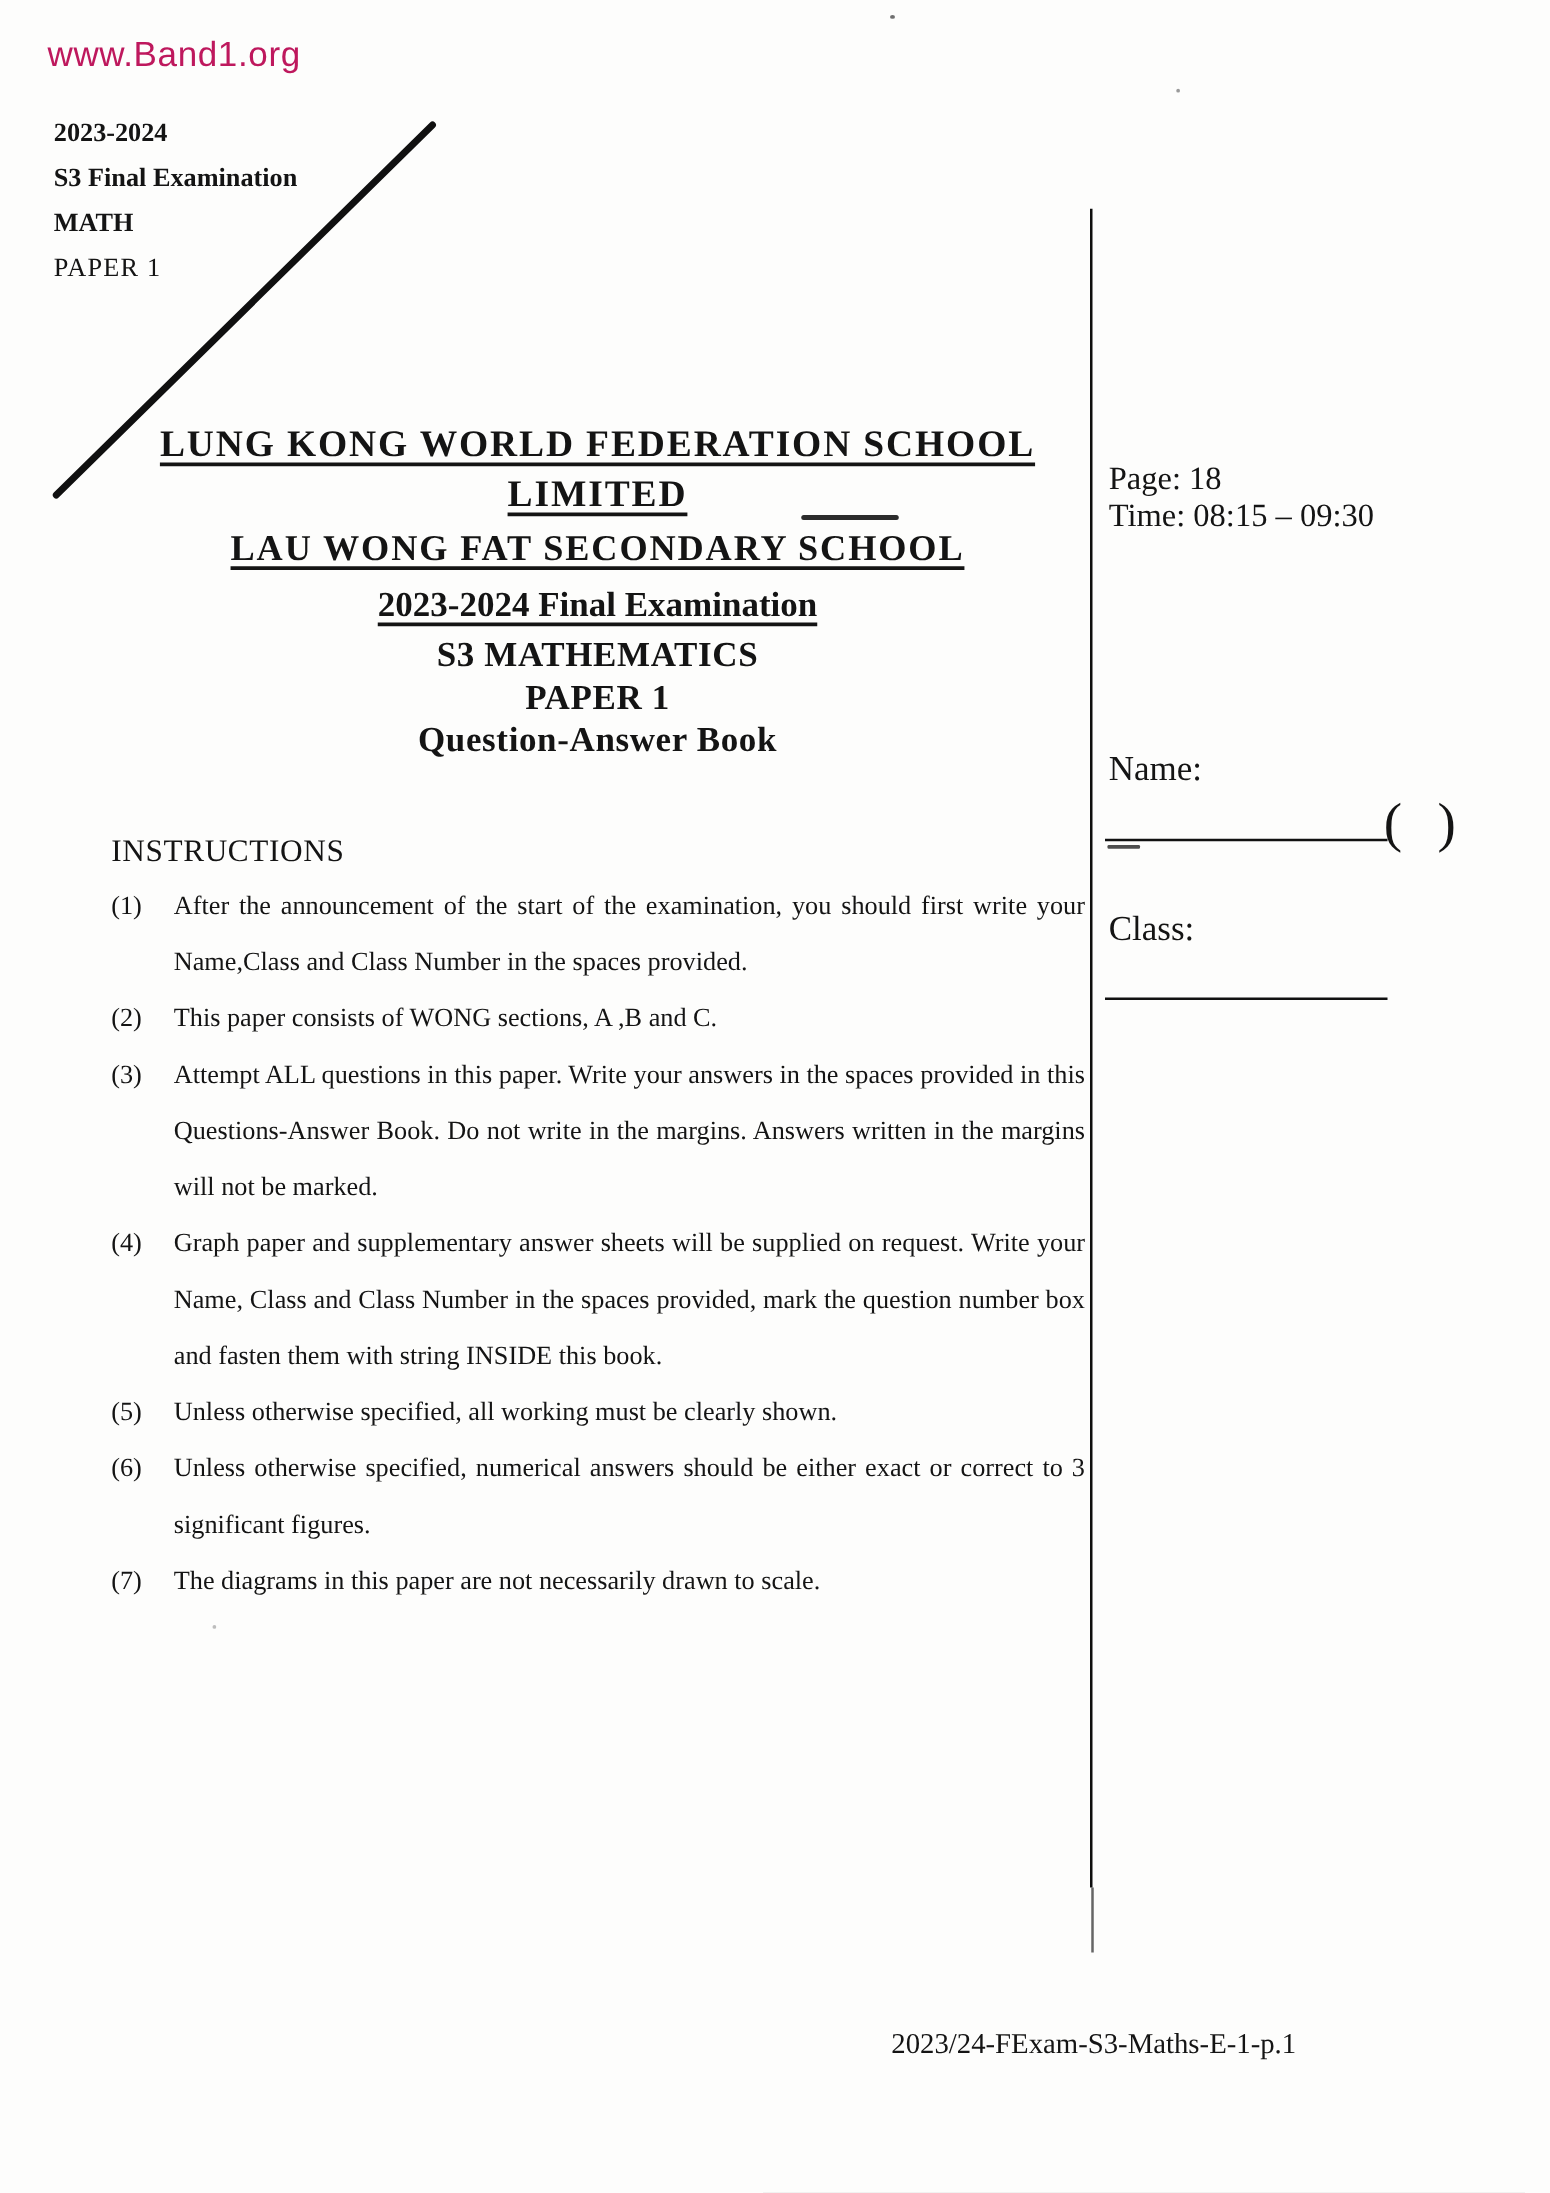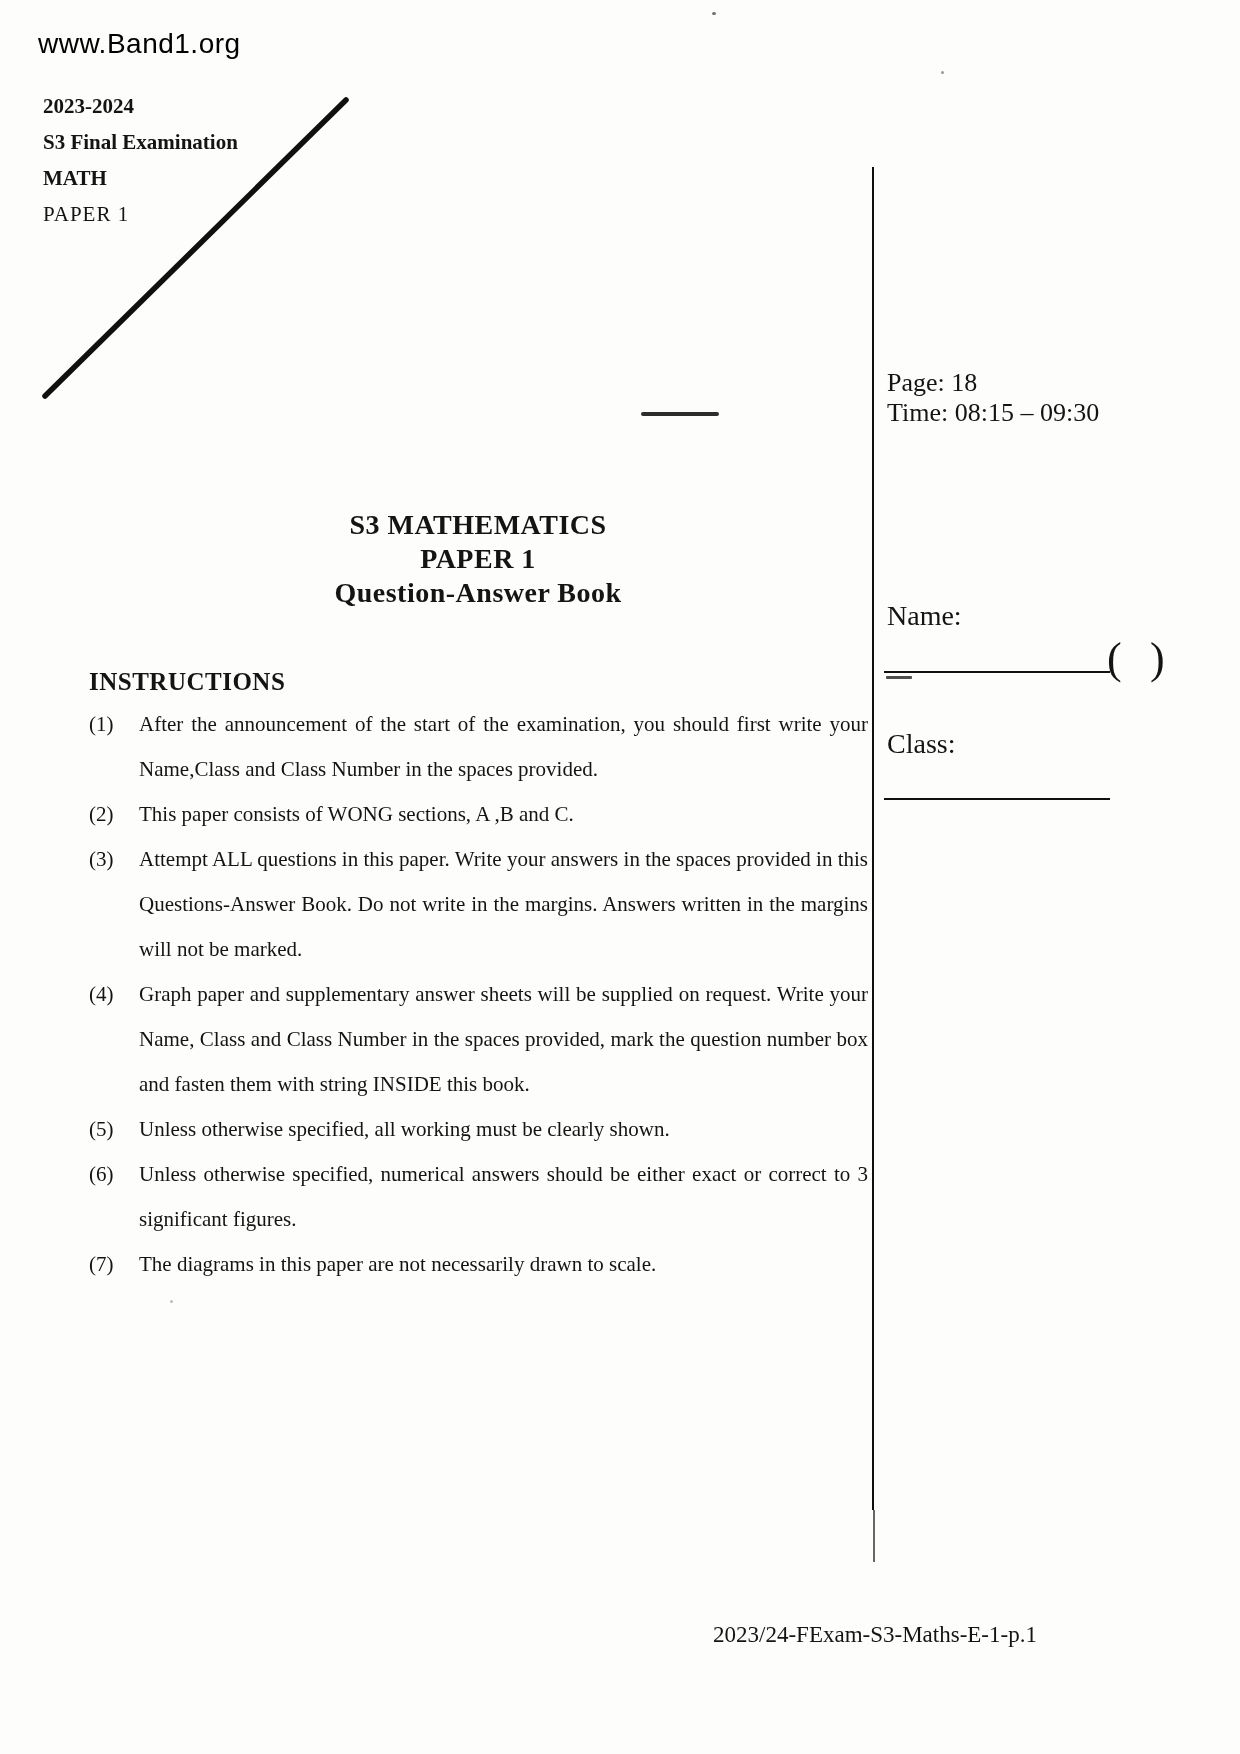--- a/index.html
+++ b/index.html
@@ -10,41 +10,41 @@
     background:#fdfdfc;
     overflow:hidden;
     font-family:"Liberation Serif","DejaVu Serif",serif;
     color:#141414;
   }
   .abs{position:absolute;}
 
   .watermark{
     left:38px;top:28px;
     font-family:"Liberation Sans","DejaVu Sans",sans-serif;
-    font-size:28px;color:#000000;letter-spacing:.5px;
+    font-size:28px;color:#be185d;letter-spacing:.5px;
   }
 
   .corner{left:43px;top:88px;font-size:21px;font-weight:bold;line-height:36px;}
   .corner .line4{font-weight:normal;letter-spacing:1px;}
 
   .diag{left:0;top:0;width:1240px;height:1754px;pointer-events:none;}
 
   .center-col{left:90px;width:776px;text-align:center;font-weight:bold;}
   .school{top:336px;}
   .sch1{font-size:30px;line-height:40px;letter-spacing:1.5px;
         text-decoration:underline;text-decoration-thickness:2.5px;text-underline-offset:5px;}
   .sch2{font-size:29px;line-height:40px;letter-spacing:1.5px;margin-top:3px;
         text-decoration:underline;text-decoration-thickness:2.5px;text-underline-offset:5px;}
   .sch3{font-size:28px;line-height:38px;margin-top:7px;
         text-decoration:underline;text-decoration-thickness:2.5px;text-underline-offset:5px;}
 
   .titleblock{top:508px;}
   .tb{font-size:28px;line-height:34px;letter-spacing:.5px;}
 
-  .inst-head{left:89px;top:668px;font-size:25px;font-weight:bold;letter-spacing:.5px;}
+  .inst-head{left:89px;top:668px;font-size:25px;font-weight:normal;letter-spacing:.5px;}
 
   .inst-list{left:89px;top:702px;width:779px;font-size:21px;line-height:45px;}
   .inst-item{display:flex;}
   .inst-num{width:50px;flex:0 0 50px;}
   .inst-text{flex:1;text-align:justify;}
 
   .vrule{left:872px;top:167px;width:2px;height:1343px;background:#0e0e0e;}
   .vrule-tail{left:873px;top:1510px;width:1.5px;height:52px;background:#333;opacity:.75;}
 
   .info{left:887px;top:368px;font-size:26px;line-height:30px;}
@@ -78,20 +78,25 @@
     <div class="line1">2023-2024</div>
     <div class="line2">S3 Final Examination</div>
     <div class="line3">MATH</div>
     <div class="line4">PAPER 1</div>
   </div>
 
   <svg class="abs diag" viewBox="0 0 1240 1754" xmlns="http://www.w3.org/2000/svg">
     <line x1="45" y1="396" x2="346" y2="100" stroke="#101010" stroke-width="5.5" stroke-linecap="round"></line>
   </svg>
 
+  <div class="abs center-col school">
+    <div class="sch1">LUNG KONG WORLD FEDERATION SCHOOL LIMITED</div>
+    <div class="sch2">LAU WONG FAT SECONDARY SCHOOL</div>
+    <div class="sch3">2023-2024 Final Examination</div>
+  </div>
 
   <div class="abs center-col titleblock">
     <div class="tb">S3 MATHEMATICS</div>
     <div class="tb">PAPER 1</div>
     <div class="tb">Question-Answer Book</div>
   </div>
 
   <div class="abs inst-head">INSTRUCTIONS</div>
 
   <div class="abs inst-list">

